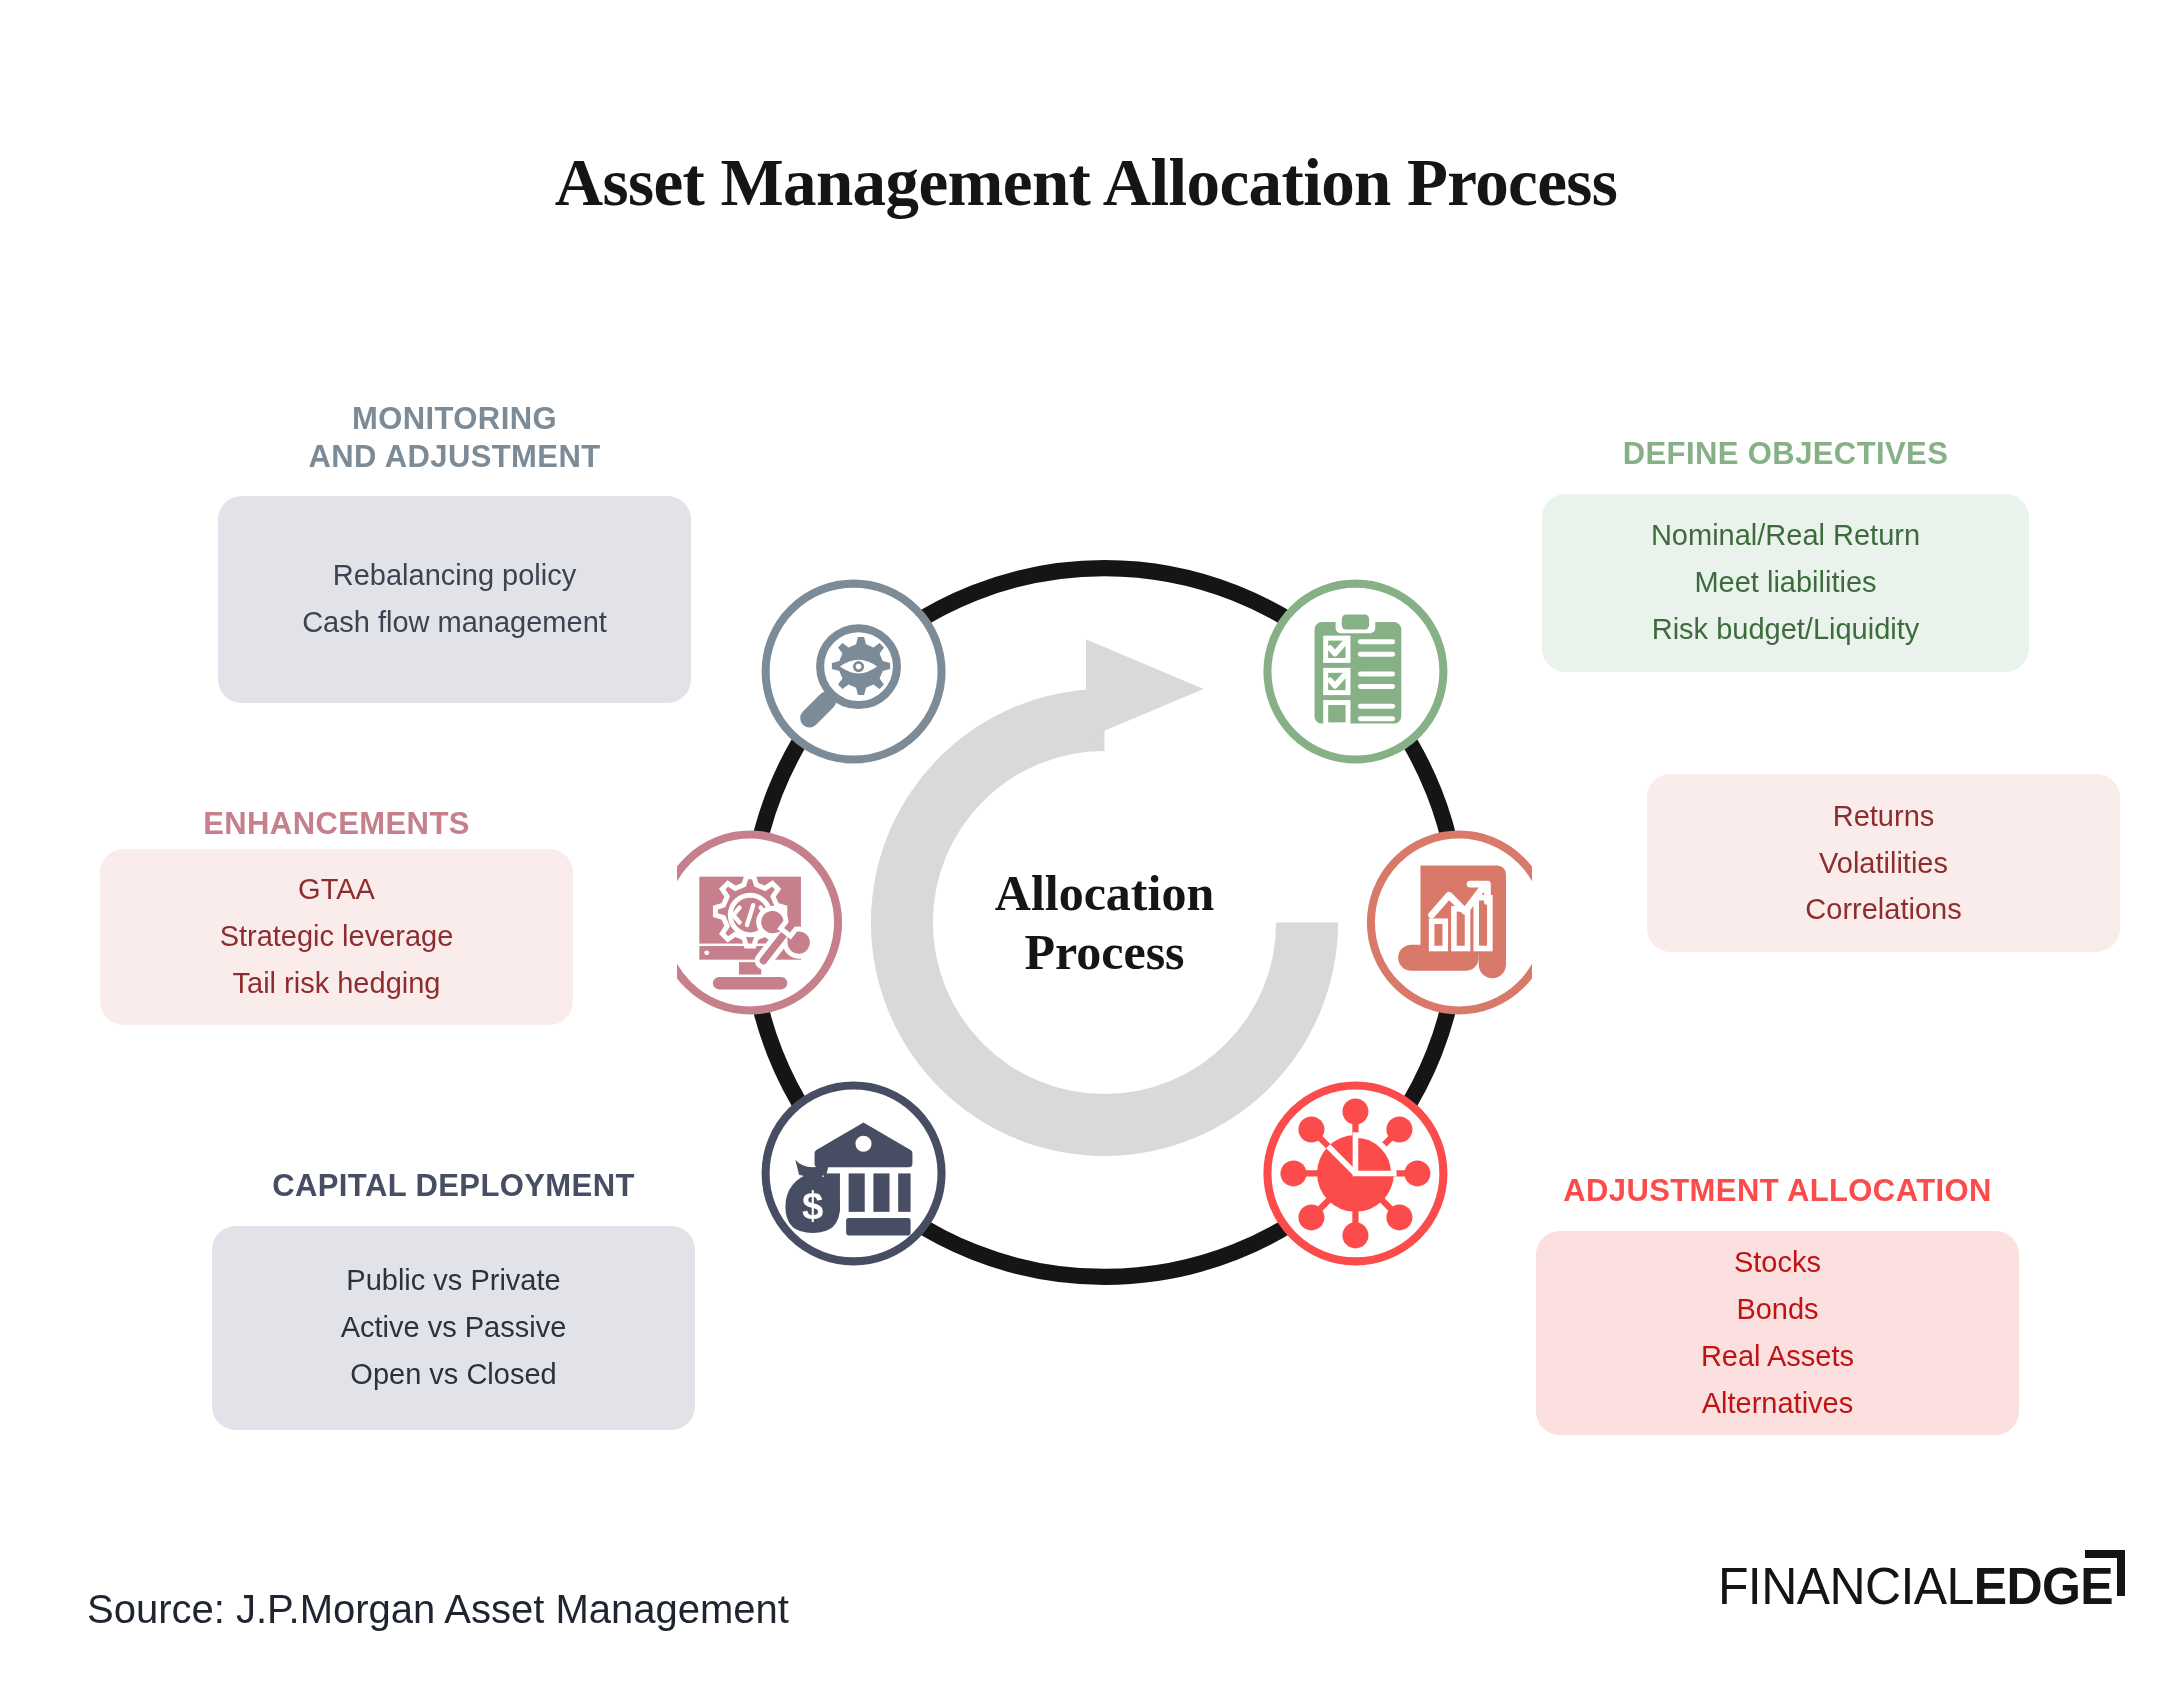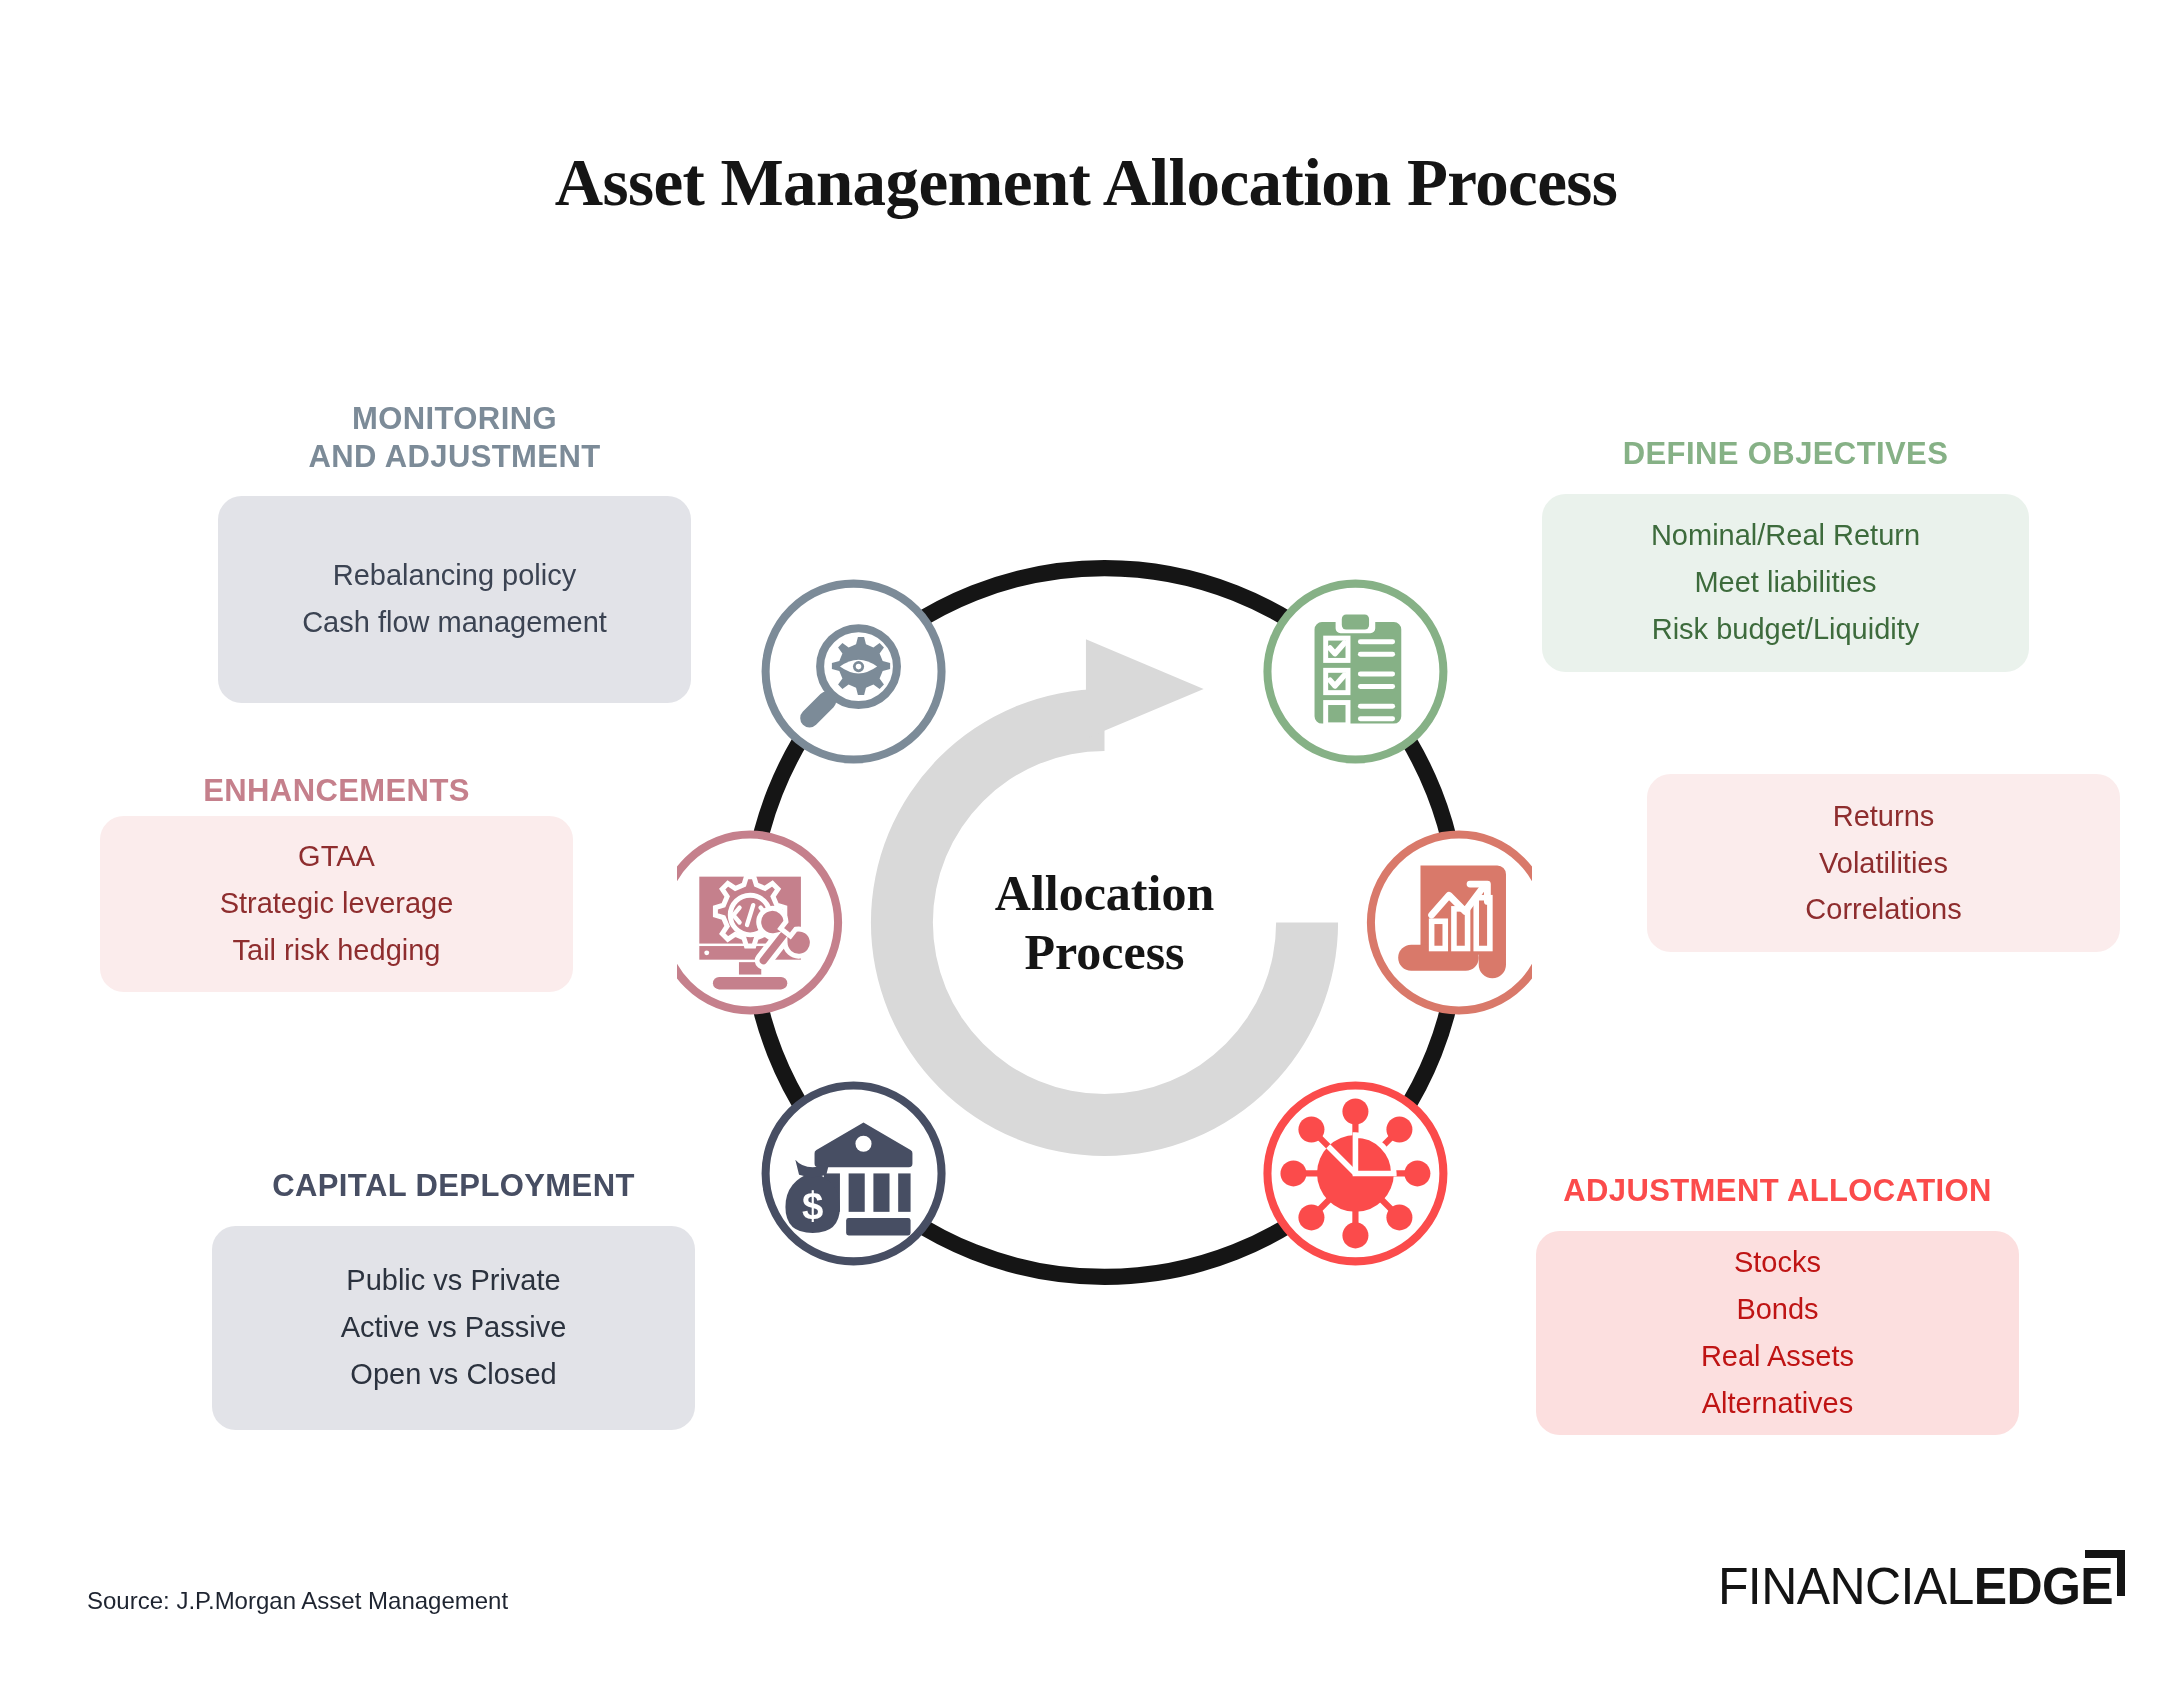--- a/index.html
+++ b/index.html
@@ -38,21 +38,21 @@
     white-space:pre-line;
   }
 
   
   #panel-monitoring { left:218px; top:400px; width:473px; }
   #panel-monitoring .panel-box { margin-top:20px; width:473px; height:207px;
       background:#e2e3e8; }
   #panel-monitoring .panel-label { color:#7c8b98; }
   #panel-monitoring .lines { color:#3b4352; }
 
-  #panel-enhancements { left:100px; top:772px; width:473px; }
+  #panel-enhancements { left:100px; top:805px; width:473px; }
   #panel-enhancements .panel-box { margin-top:6px; width:473px; height:176px;
       background:#fbecec; }
   #panel-enhancements .panel-label { color:#c5808c; }
   #panel-enhancements .lines { color:#8e2d2e; }
 
   #panel-capital { left:212px; top:1167px; width:483px; }
   #panel-capital .panel-box { margin-top:21px; width:483px; height:204px;
       background:#e2e3e8; }
   #panel-capital .panel-label { color:#474e63; }
   #panel-capital .lines { color:#2b323e; }
@@ -93,21 +93,21 @@
     font-size:50px;
     line-height:1.18;
     text-align:center;
     color:#151515;
     white-space:pre-line;
   }
 
   
   #source-note {
     position:absolute; left:87px; top:1587px;
-    font-size:24px; color:#1e2430;
+    font-size:40px; color:#1e2430;
   }
   #brand-logo {
     position:absolute; right:59px; top:1549px;
     height:74px; display:flex; align-items:center;margin-left:12px;
   }
   #brand-logo .fin {
     font-size:50px; font-weight:300; letter-spacing:-0.6px; color:#141414;
     font-family:"Liberation Sans", sans-serif;
     transform:scaleY(1.05);
   }

